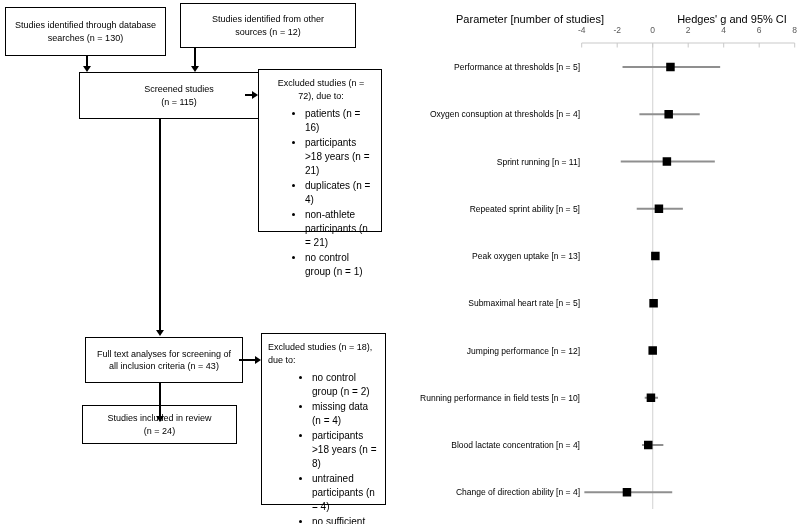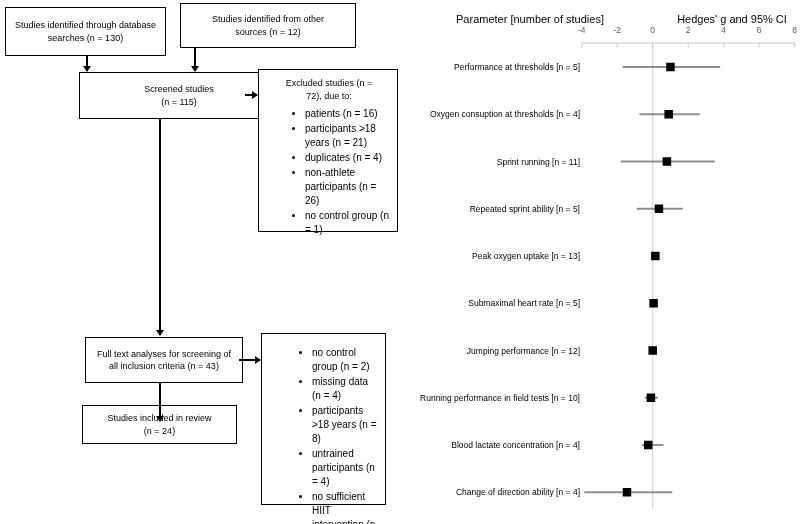--- a/index.html
+++ b/index.html
@@ -41,38 +41,40 @@
   <div class="box" style="left:180px;top:3px;width:176px;height:45px">
     <span class="txt">Studies identified from other
 sources (n = 12)</span>
   </div>
 
   <div class="box" style="left:79px;top:72px;width:200px;height:47px">
     <span class="txt">Screened studies
 (n = 115)</span>
   </div>
 
-  <div class="box excl" style="left:258px;top:69px;width:140px;height:163px">
+  <div class="box excl" style="left:258px;top:69px;width:124px;height:163px">
     <div class="head center">Excluded studies (n =
 72), due to:</div>
     <ul>
         <li>patients (n = 16)</li>
         <li>participants &gt;18 years (n = 21)</li>
         <li>duplicates (n = 4)</li>
-        <li>non-athlete participants (n = 26)</li>
+        <li>non-athlete participants (n = 21)</li>
         <li>no control group (n = 1)</li>
       </ul>
   </div>
 
   <div class="box" style="left:85px;top:337px;width:158px;height:46px">
     <span class="txt">Full text analyses for screening of
 all inclusion criteria (n = 43)</span>
   </div>
 
   <div class="box excl e2" style="left:261px;top:333px;width:125px;height:172px">
+    <div class="head">Excluded studies (n = 18),
+due to:</div>
     <ul>
         <li>no control group (n = 2)</li>
         <li>missing data (n = 4)</li>
         <li>participants &gt;18 years (n = 8)</li>
         <li>untrained participants (n = 4)</li>
         <li>no sufficient HIIT intervention (n = 1)</li>
       </ul>
   </div>
 
   <div class="box" style="left:82px;top:405px;width:155px;height:39px">

